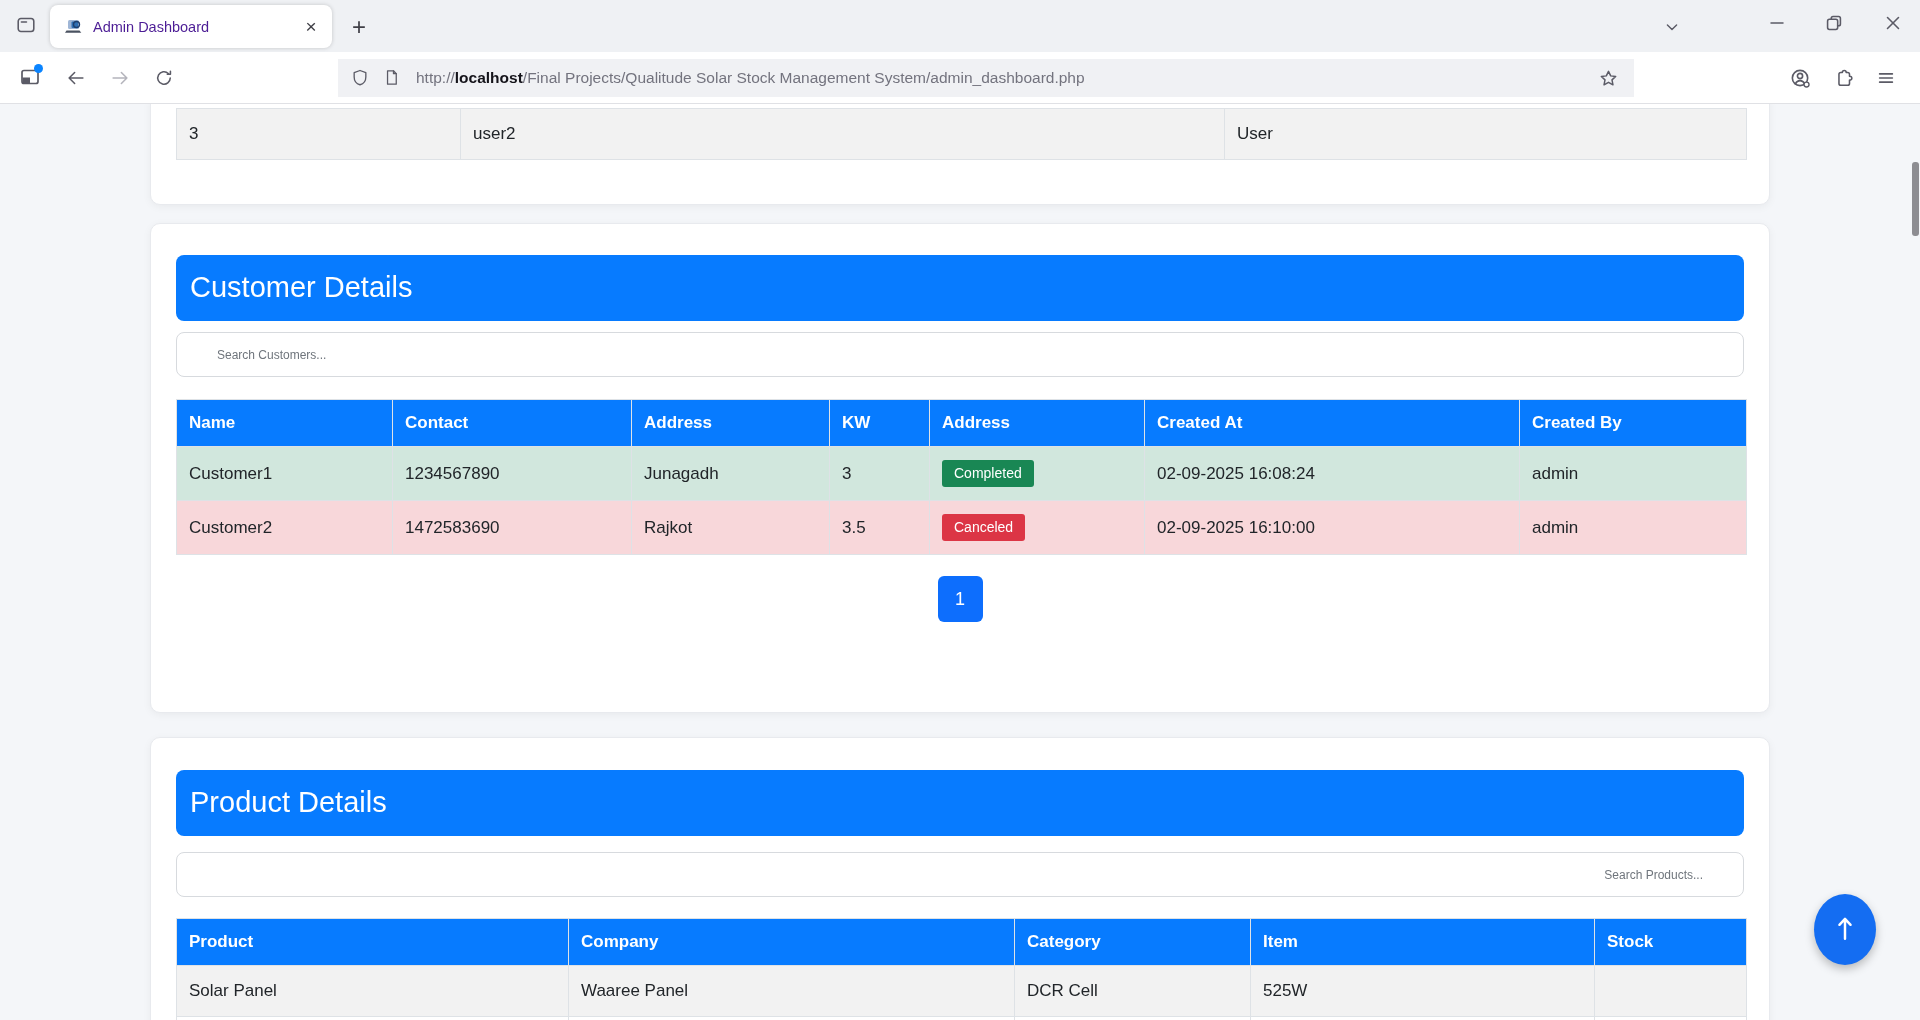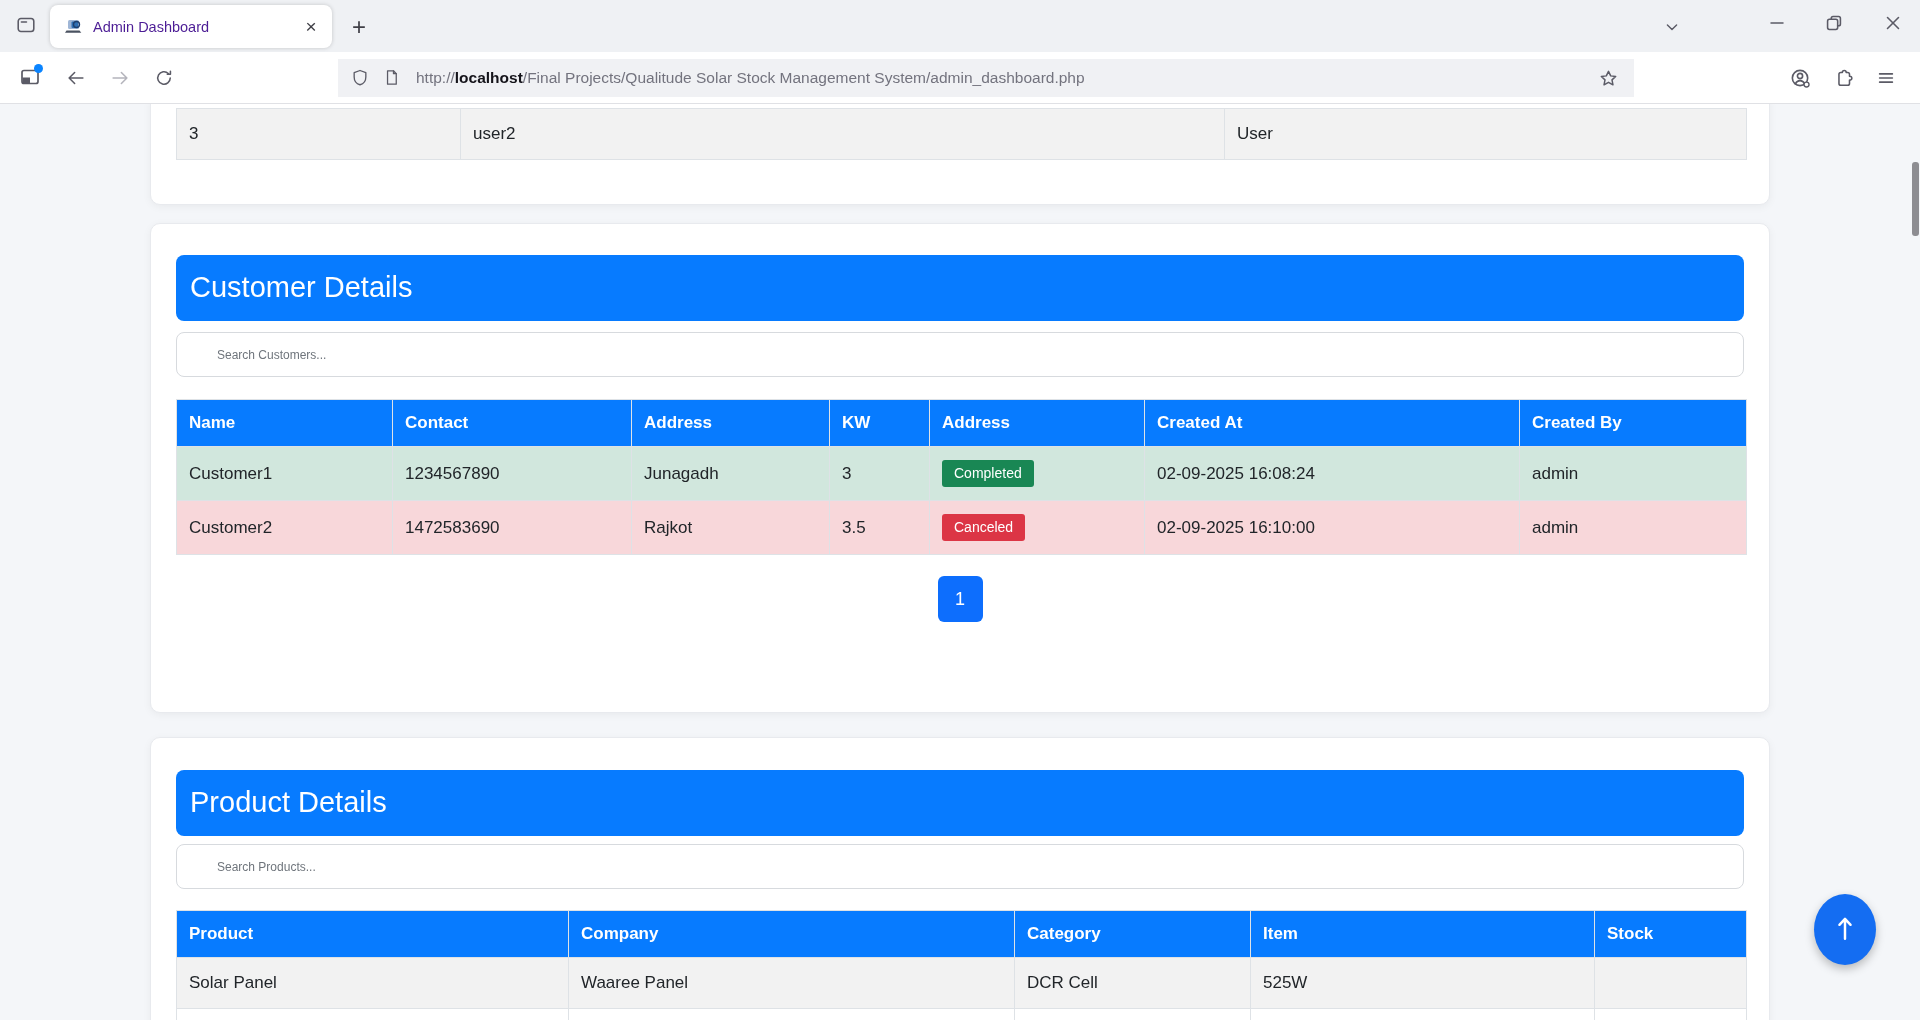--- a/index.html
+++ b/index.html
@@ -58,21 +58,21 @@
   .customers-card { top:119px; height:490px; padding:31px 25px 0; }
   .products-card  { top:633px; height:430px; padding:32px 25px 0; }
 
   .section-header { height:66px; background:#077bff; border-radius:8px; color:#ffffff;
     font-size:29px; line-height:64px; padding:0 14px; font-weight:400; }
 
   .search-input { display:block; margin-top:11px; width:100%; height:45px; background:#fff;
     border:1px solid #d7dade; border-radius:8px; font-size:12px; color:#b91c1c;
     padding:18px 40px; font-family:inherit; }
   .search-input::placeholder { color:#6f757c; opacity:1; }
-  .products-card .search-input { margin-top:8px; }
+  .products-card .search-input { margin-top:16px;text-align:right; }
 
   table { border-collapse:collapse; table-layout:fixed; width:100%; font-size:17px; color:#212529; }
   .data-table { margin-top:22px; }
   .products-card .data-table { margin-top:21px; }
   th { background:#077bff; color:#ffffff; text-align:left; font-weight:700;
     padding:13px 12px; border:1px solid #dee2e6; }
   td { padding:13px 12px; border:1px solid #dee2e6; height:51px; }
   .row-gray td { background:#f2f2f2; }
   .row-success td { background:#d1e7dd; }
   .row-danger td { background:#f8d7da; }

